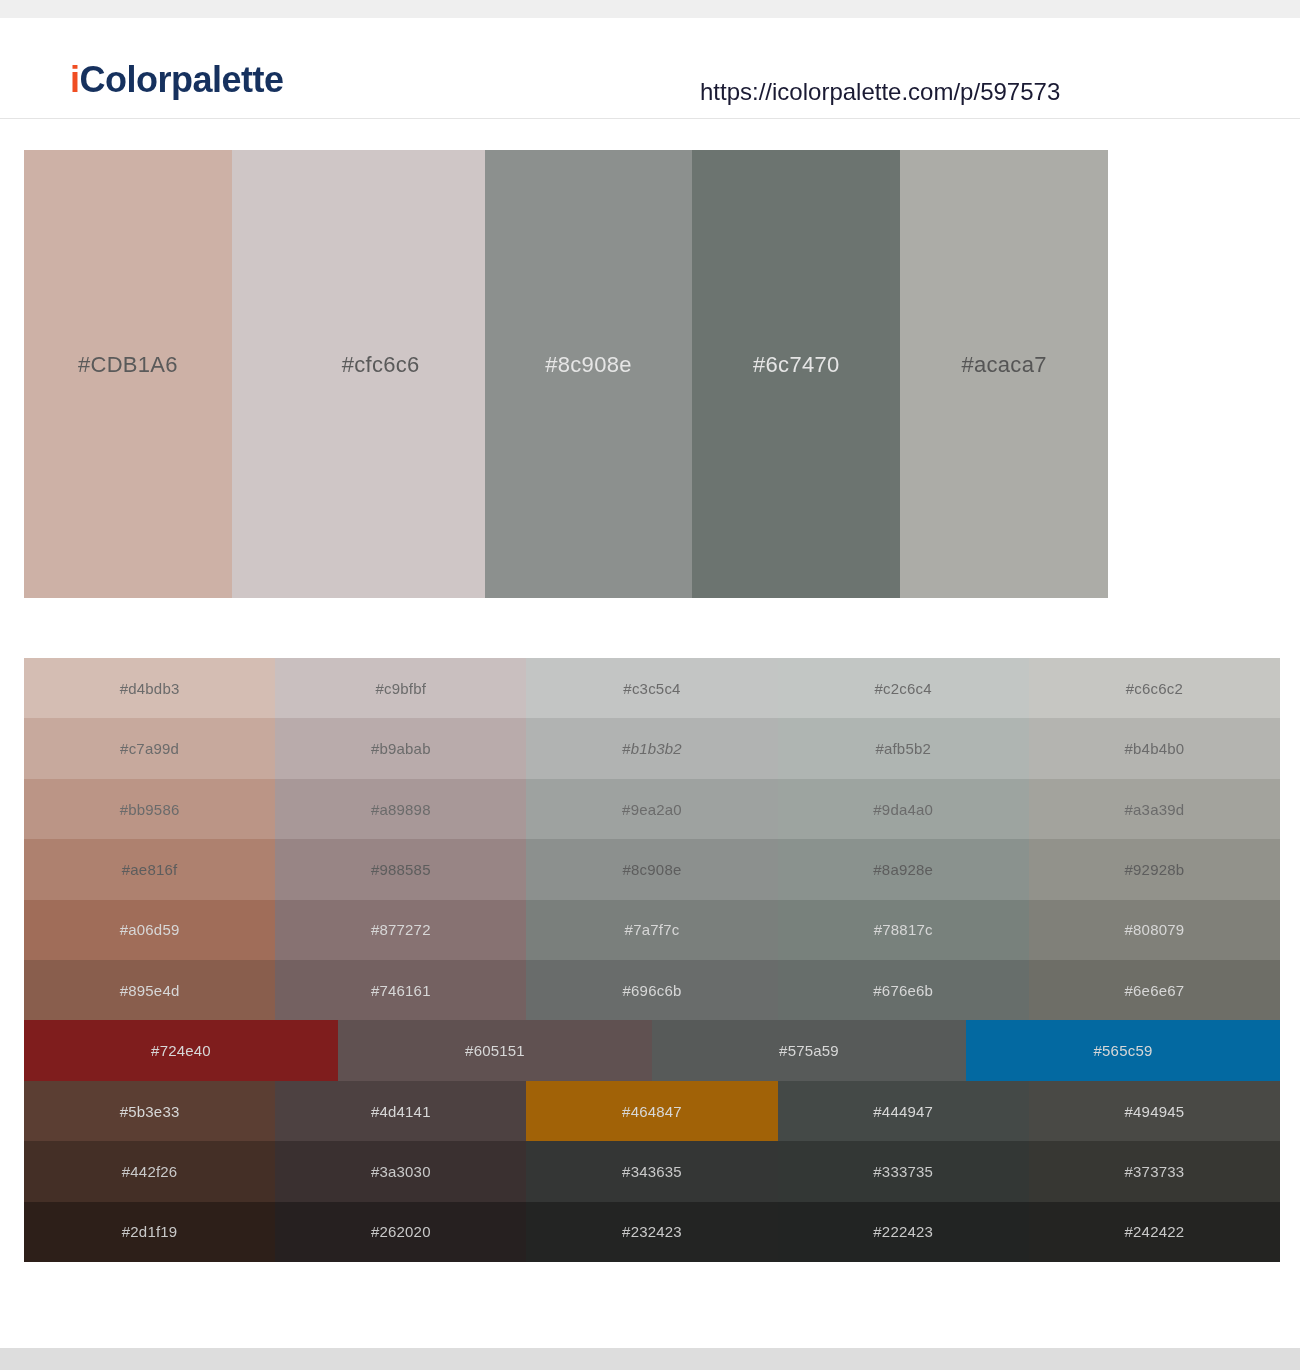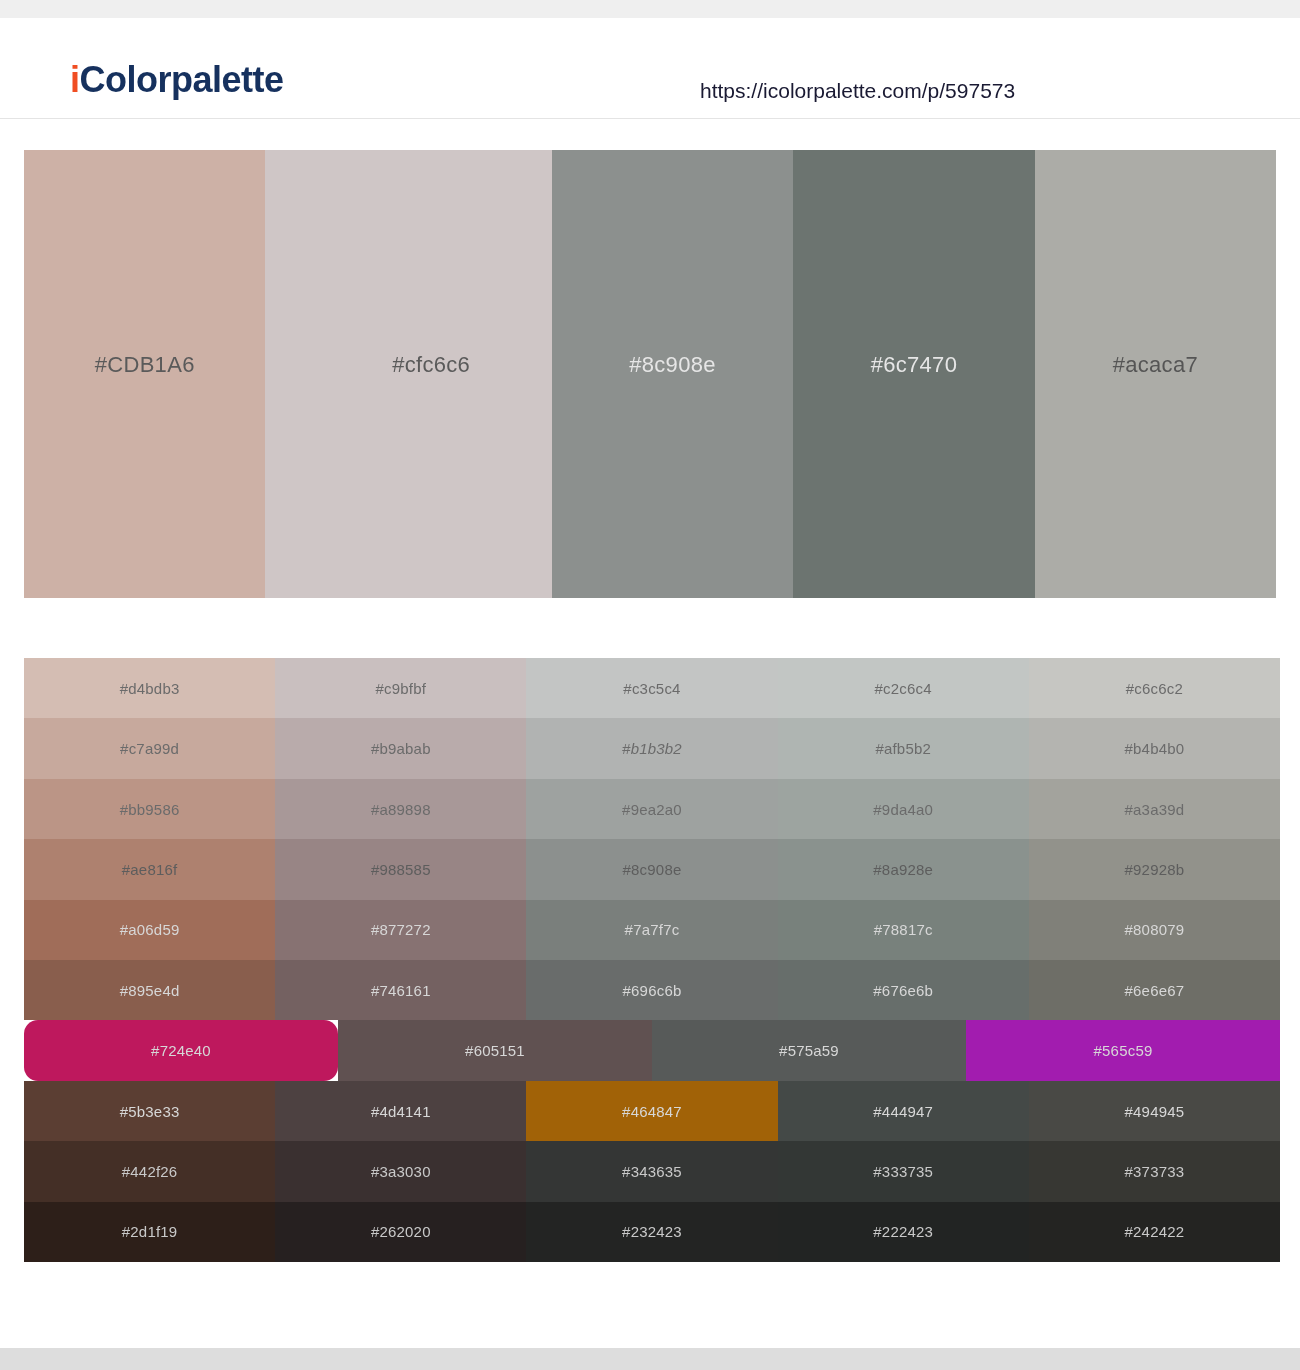--- a/index.html
+++ b/index.html
@@ -48,32 +48,32 @@
     line-height: 1;
     white-space: nowrap;
   }
   .logo-i { color: #f04e23; }
   .logo-rest { color: #16315e; }
 
   .header-url {
     position: absolute;
     left: 700px;
     top: 62px;
-    font-size: 21px;
+    font-size: 24px;
     color: #1a1a33;
     line-height: 1;
     white-space: nowrap;
   }
 
   
   .palette-strip {
     position: absolute;
     left: 24px;
     top: 150px;
-    width: 1252px;
+    width: 1084px;
     height: 448px;
     display: flex;
   }
 
   .palette-swatch {
     flex: 1 1 0;
     position: relative;
     display: flex;
     align-items: center;
     justify-content: center;
@@ -257,30 +257,30 @@
           <span class="shade-label" style="color: rgb(215, 215, 215);">#696c6b</span>
         </div>
         <div class="shade-cell" style="background: rgb(103, 110, 107);">
           <span class="shade-label" style="color: rgb(215, 215, 215);">#676e6b</span>
         </div>
         <div class="shade-cell" style="background: rgb(110, 110, 103);">
           <span class="shade-label" style="color: rgb(215, 215, 215);">#6e6e67</span>
         </div>
       </div>
       <div class="shade-row">
-        <div class="shade-cell" style="background: #be185d; border-radius: 14px;">
+        <div class="shade-cell" style="background: #7f1d1d;">
           <span class="shade-label" style="color: rgb(215, 215, 215);">#724e40</span>
         </div>
         <div class="shade-cell" style="background: rgb(96, 81, 81);">
           <span class="shade-label" style="color: rgb(215, 215, 215);">#605151</span>
         </div>
         <div class="shade-cell" style="background: rgb(87, 90, 89);">
           <span class="shade-label" style="color: rgb(215, 215, 215);">#575a59</span>
         </div>
-        <div class="shade-cell" style="background: #a21caf; text-align: right;">
+        <div class="shade-cell" style="background: #0369a1; text-align: right;">
           <span class="shade-label" style="color: rgb(215, 215, 215);">#565c59</span>
         </div>
       </div>
       <div class="shade-row">
         <div class="shade-cell" style="background: rgb(91, 62, 51);">
           <span class="shade-label" style="color: rgb(215, 215, 215);">#5b3e33</span>
         </div>
         <div class="shade-cell" style="background: rgb(77, 65, 65);">
           <span class="shade-label" style="color: rgb(215, 215, 215);">#4d4141</span>
         </div>

